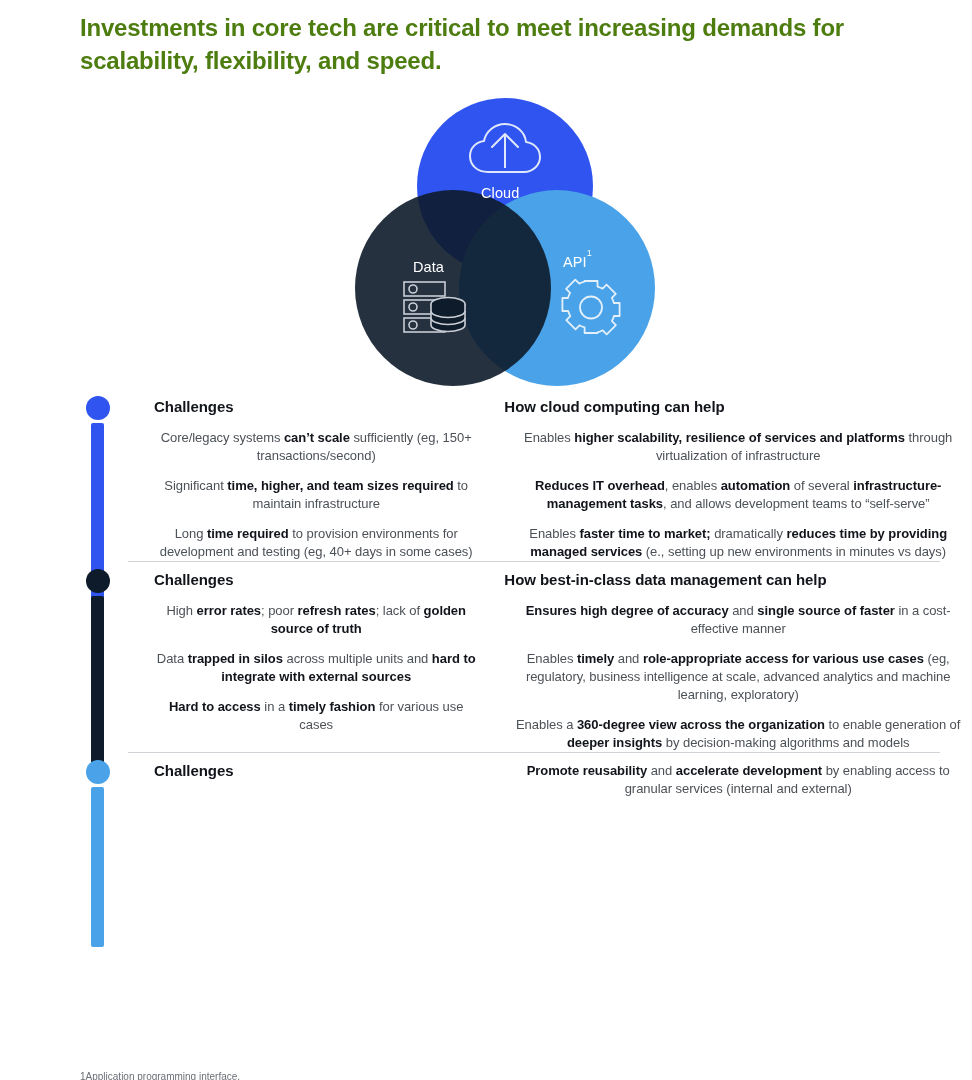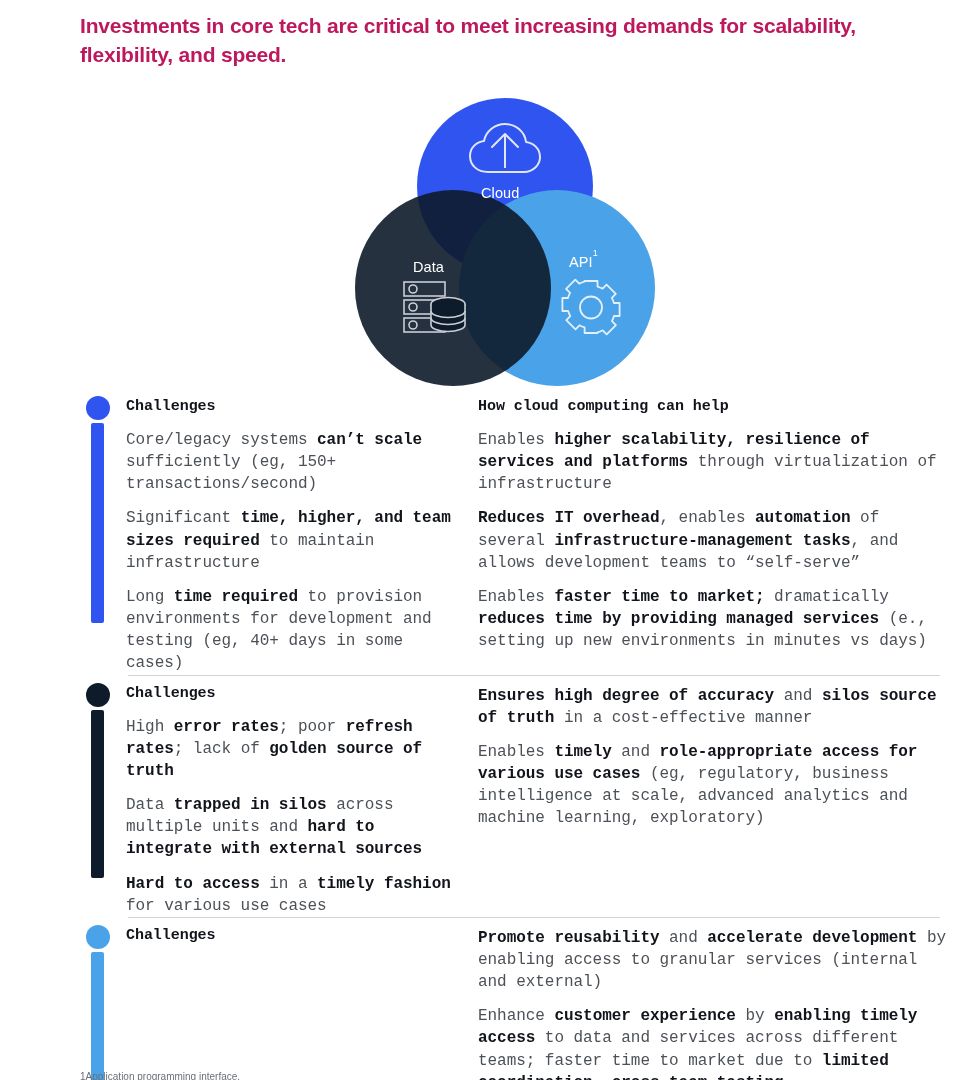--- a/index.html
+++ b/index.html
@@ -14,25 +14,25 @@
     font-family: "Liberation Sans", "DejaVu Sans", sans-serif;
     color: #13161c;
     -webkit-font-smoothing: antialiased;
   }
 
   
   .title {
     position: absolute;
     left: 80px; top: 12px;
     width: 790px;
-    font-size: 21px;
+    font-size: 24px;
     font-weight: bold;
     line-height: 1.36;
     letter-spacing: -0.2px;
-    color: #be185d;
+    color: #4d7c0f;
   }
 
   
   .venn {
     position: absolute;
     left: 355px; top: 98px;
     width: 300px; height: 290px;
   }
   .circle {
     position: absolute;
@@ -58,39 +58,38 @@
     position: absolute;
     color: #ffffff;
     font-size: 14.5px;
     font-weight: normal;
     letter-spacing: 0.1px;
     white-space: nowrap;
     z-index: 12;
   }
   .lbl-cloud { left: 126px; top: 87px; }
   .lbl-data  { left: 58px;  top: 161px; }
-  .lbl-api   { left: 214px; top: 155px; }
+  .lbl-api   { left: 208px; top: 155px; }
   .lbl-api sup { font-size: 9px; top: -0.55em; position: relative; }
 
   .venn-icon { position: absolute; z-index: 12; }
   .ic-cloud { left: 113px; top: 22px; }
   .ic-data  { left: 47px;  top: 182px; }
   .ic-api   { left: 205px; top: 180px; }
 
   
   .sections {
     position: absolute;
     left: 0; top: 388px;
     width: 972px;
   }
   .section {
     position: relative;
-    padding-left: 80px;
+    padding-left: 108px;
     padding-top: 10px;
-    font-family: Liberation Mono, monospace;
   }
   .section + .section { margin-top: 0px; }
 
   .divider {
     position: absolute;
     left: 128px; right: 32px;
     top: 0;
     height: 1px;
     background: #cfd2d6;
   }
@@ -121,25 +120,26 @@
   .col-right { width: 470px; }
 
   .col-head {
     font-size: 15px;
     font-weight: bold;
     color: #11141a;
     margin: 0 0 14px 0;
     letter-spacing: -0.05px;
   }
   .bullet {
-    font-size: 16px;
+    font-size: 13px;
     line-height: 1.385;
     color: #4c5157;
     margin-bottom: 12px;
     letter-spacing: -0.05px;
+    text-align: center;
   }
   .bullet:last-child { margin-bottom: 0; }
   .bullet b { color: #11141a; font-weight: bold; }
 
   
   .footnote {
     position: absolute;
     left: 80px;
     top: 1071px;
     font-size: 10px;
@@ -223,38 +223,39 @@
         <div class="bar" style="background: rgb(13, 27, 42); height: 168px;"></div>
       </div>
       <div class="cols">
         <div class="col-left">
           <div class="col-head">Challenges</div>
           <div class="bullet"><span>High </span><b>error rates</b><span>; poor </span><b>refresh rates</b><span>; lack of </span><b>golden source  of truth</b></div>
           <div class="bullet"><span>Data </span><b>trapped in silos</b><span> across multiple units and </span><b>hard to integrate with external sources</b></div>
           <div class="bullet"><b>Hard to access</b><span> in a </span><b>timely fashion</b><span> for various use cases</span></div>
         </div>
         <div class="col-right">
-          <div class="bullet"><b>Ensures high degree of accuracy</b><span> and </span><b>silos source of truth</b><span> in a cost-effective manner</span></div>
+          <div class="col-head">How best-in-class data management can help</div>
+          <div class="bullet"><b>Ensures high degree of accuracy</b><span> and </span><b>single source of faster</b><span> in a cost-effective manner</span></div>
           <div class="bullet"><span>Enables </span><b>timely</b><span> and </span><b>role-appropriate access for various use cases</b><span> (eg, regulatory, business intelligence at scale, advanced analytics and machine learning, exploratory)</span></div>
+          <div class="bullet"><span>Enables a </span><b>360-degree view across the organization</b><span> to enable generation of </span><b>deeper insights</b><span> by decision-making algorithms and models</span></div>
         </div>
       </div>
     </div>
     <div class="section">
       <div class="divider" style="background: rgb(207, 210, 214);"></div>
       <div class="marker">
         <div class="dot" style="background: rgb(74, 163, 232);"></div>
         <div class="bar" style="background: rgb(74, 163, 232); height: 160px;"></div>
       </div>
       <div class="cols">
         <div class="col-left">
           <div class="col-head">Challenges</div>
         </div>
         <div class="col-right">
           <div class="bullet"><b>Promote reusability</b><span> and </span><b>accelerate development</b><span> by enabling access to granular services (internal and external)</span></div>
-          <div class="bullet"><span>Enhance </span><b>customer experience</b><span> by </span><b>enabling timely access</b><span> to data and services across different teams; faster time to market due to </span><b>limited coordination, cross-team testing</b></div>
         </div>
       </div>
     </div>
   </div>
 
 <div class="footnote">
   <span>1Application programming interface.</span>
 </div>
 
 </body></html>

